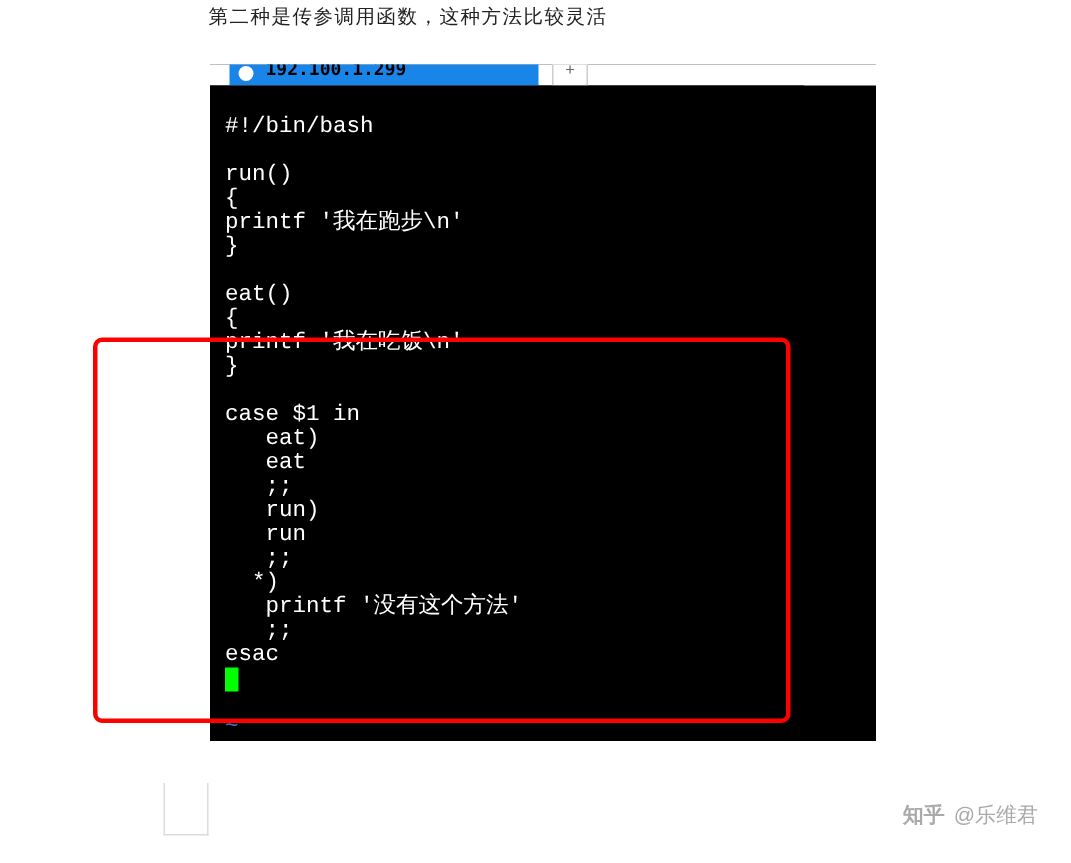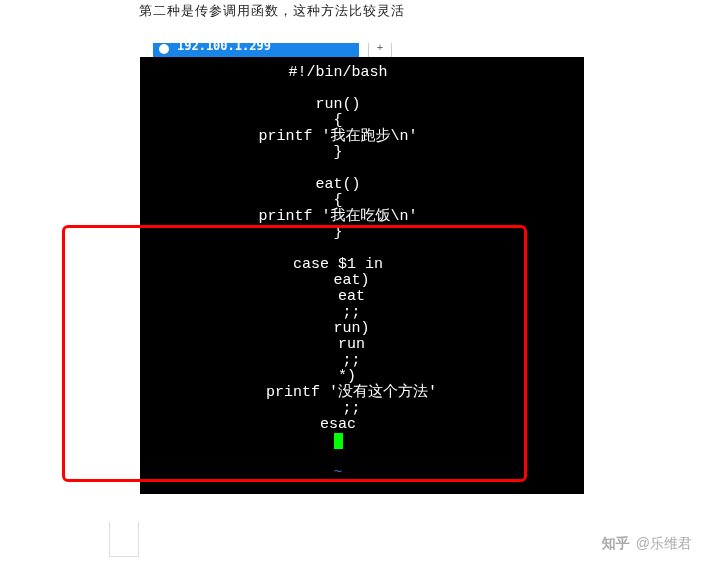--- a/index.html
+++ b/index.html
@@ -50,21 +50,21 @@
   }
   .tab-dot {
     width: 10px;
     height: 10px;
     background: #ffffff;
     border-radius: 50%;
     margin-left: 6px;
     margin-top: 1px;
   }
   .tab-text {
-    color: #ffffff;
+    color: #000000;
     font-family: monospace;
     font-size: 12px;
     margin-left: 8px;
     margin-top: -4px;
     font-weight: bold;
   }
   .tab-plus {
     position: absolute;
     top: 0;
     left: 228px;
@@ -82,24 +82,23 @@
     position: absolute;
     top: 14px;
     left: 0;
     width: 396px;
     bottom: 0;
     background: #000000;
     color: #ffffff;
     font-family: "Consolas", "Courier New", monospace;
     font-size: 15px;
     line-height: 16px;
-    padding: 8px 10px;
+    padding: 20px 10px;
     white-space: pre;
     box-sizing: border-box;
-    text-align: center;
   }
   .cursor {
     display: inline-block;
     width: 9px;
     height: 16px;
     background: #00ff00;
     vertical-align: text-bottom;
   }
   .tilde {
     color: #4a6fd4;

